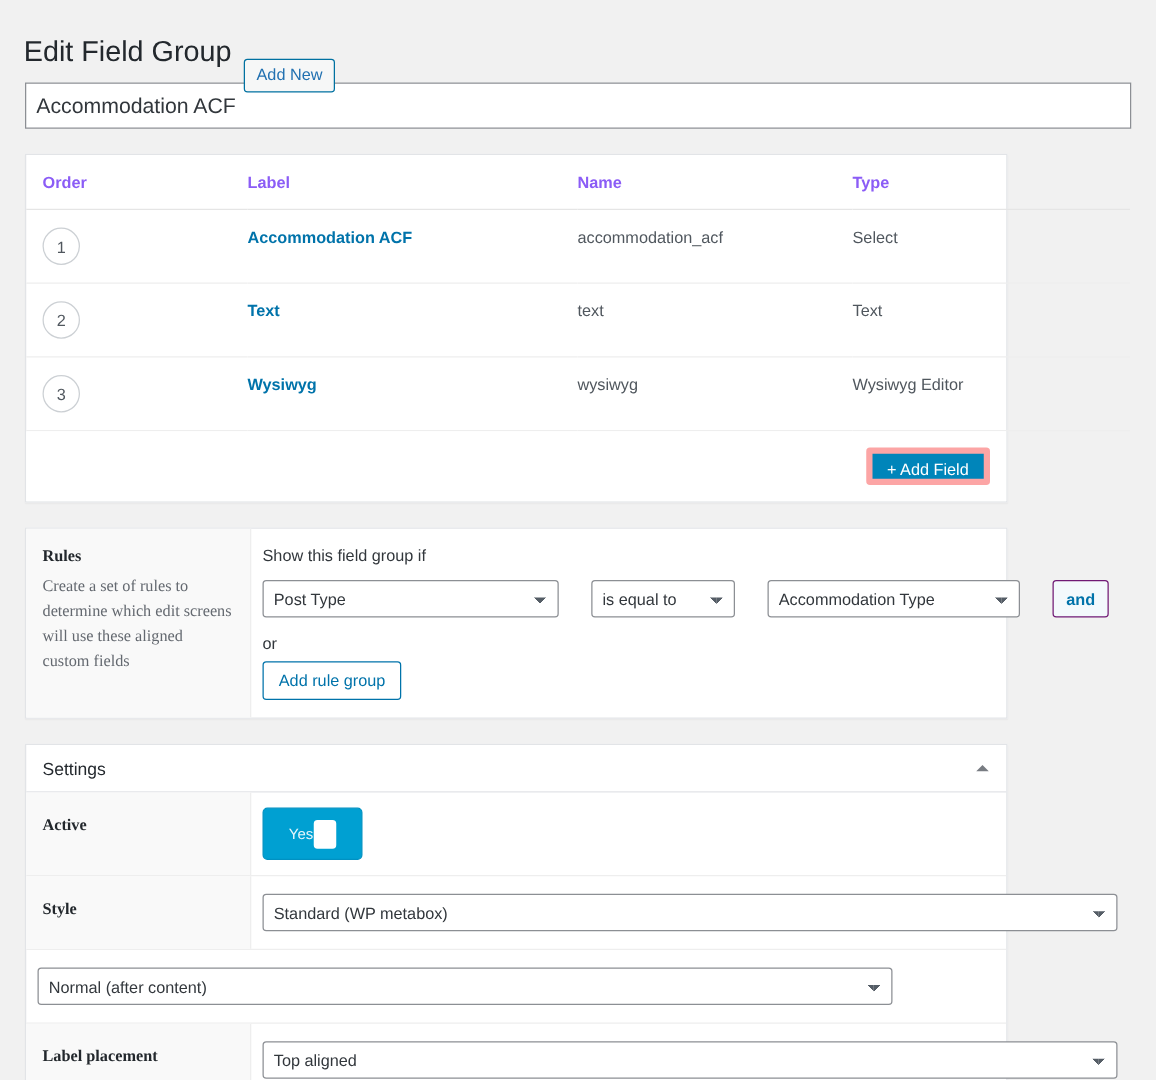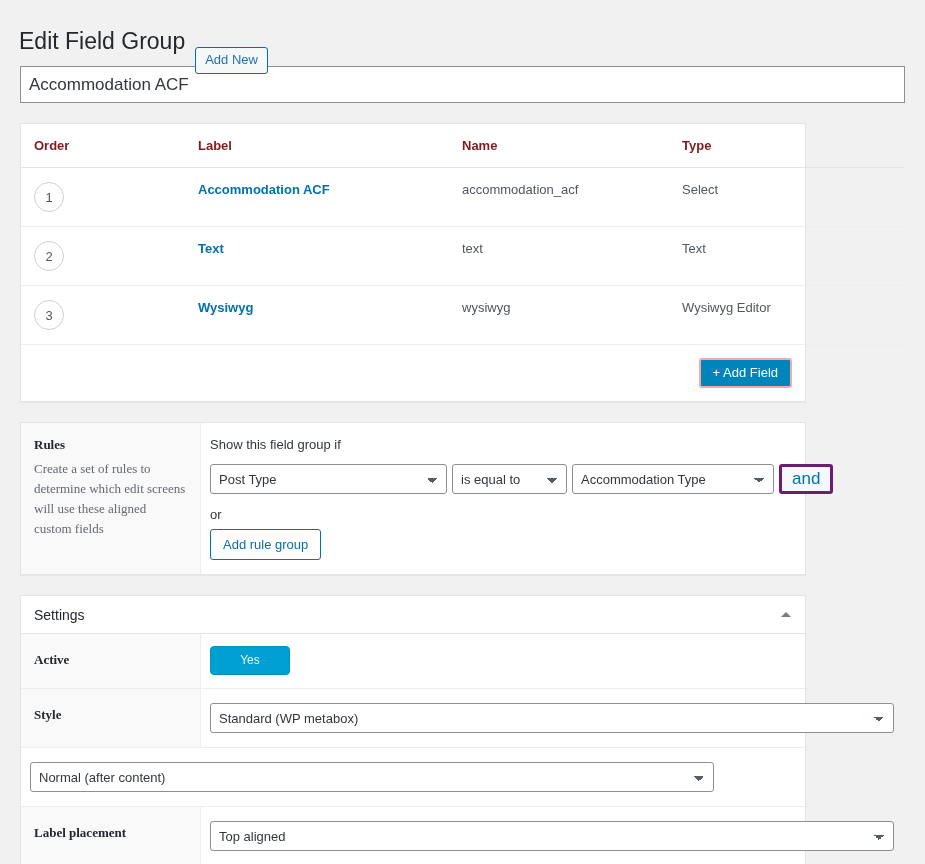--- a/index.html
+++ b/index.html
@@ -90,21 +90,21 @@
     border-right: 5px solid transparent;
     border-bottom: 5px solid #787c82;
   }
 
   
   .fld-table { width: 100%; border-collapse: collapse; table-layout: fixed; }
   .fld-table th {
     text-align: left;
     font-size: 13px;
     font-weight: bold;
-    color: #7f1d1d;
+    color: #8b5cf6;
     padding: 14px 10px 14px 0;
     border-bottom: 1px solid #e5e5e5;
   }
   .fld-table th:first-child, .fld-table td:first-child { padding-left: 13px; }
   .fld-table td {
     font-size: 13px;
     color: #50575e;
     padding: 14px 10px 14px 0;
     border-bottom: 1px solid #eeeeee;
     vertical-align: top;
@@ -136,21 +136,21 @@
   }
 
   .fld-footer {
     padding: 13px;
     display: flex;
     justify-content: flex-end;
     background: #fff;
   }
   .add-field-btn {
     background: #0085ba;
-    border: 2px solid #fca5a5;
+    border: 5px solid #fca5a5;
     color: #fff;
     font-size: 13px;
     line-height: 26px;
     height: 30px;
     padding: 0 12px;
     border-radius: 3px;
     cursor: pointer;
     font-family: "Liberation Sans", sans-serif;
   }
 
@@ -178,21 +178,21 @@
     line-height: 1.55;
     display: block;
   }
   .row2-body { flex: 1; padding: 14px 13px 14px 9px; }
 
   .rules-lead {
     font-size: 13px;
     color: #32373c;
     margin-bottom: 12px;
   }
-  .rule-line { display: flex; align-items: center; gap: 5px; }
+  .rule-line { display: flex; align-items: center; gap: 26px; }
 
   select.sel {
     -webkit-appearance: none;
     appearance: none;
     font-family: "Liberation Sans", sans-serif;
     font-size: 13px;
     color: #32373c;
     height: 30px;
     padding: 0 26px 0 8px;
     border: 1px solid #8c8f94;
@@ -209,29 +209,30 @@
     outline: none;
     cursor: pointer;
   }
   .sel-posttype { width: 237px; }
   .sel-operator { width: 115px; }
   .sel-value    { width: 202px; }
   .sel-wide     { width: 684px; height: 33px;
                   background-position: calc(100% - 15px) 15px, calc(100% - 10px) 15px; }
 
   .and-btn {
-    font-size: 17px;
+    font-size: 13px;
     color: #0073aa;
     background: #f3f9fc;
-    border: 3px solid #701a75;
+    border: 1px solid #701a75;
     border-radius: 3px;
     height: 30px;
     padding: 0 10px;
     cursor: pointer;
     font-family: "Liberation Sans", sans-serif;
+    font-weight: bold;
   }
   .or-text { font-size: 13px; color: #32373c; margin: 13px 0 7px 0; }
   .add-rule-btn {
     font-size: 13px;
     color: #0073aa;
     background: #fff;
     border: 1px solid #0073aa;
     border-radius: 3px;
     height: 31px;
     padding: 0 12px;
@@ -240,24 +241,23 @@
   }
 
   
   .tf-toggle {
     width: 80px; height: 29px;
     border-radius: 4px;
     background: #00a0d2;
     border: 1px solid #0091c2;
     display: flex;
     align-items: center;
-    padding: 2px;
+    padding: 20px;
     cursor: pointer;
     position: relative;
-    flex-direction: column;
   }
   .tf-toggle .tf-text {
     flex: 1;
     text-align: center;
     font-size: 12px;
     color: #e6f5fb;
     line-height: 23px;
   }
   .tf-toggle .tf-knob {
     width: 38px; height: 23px;

